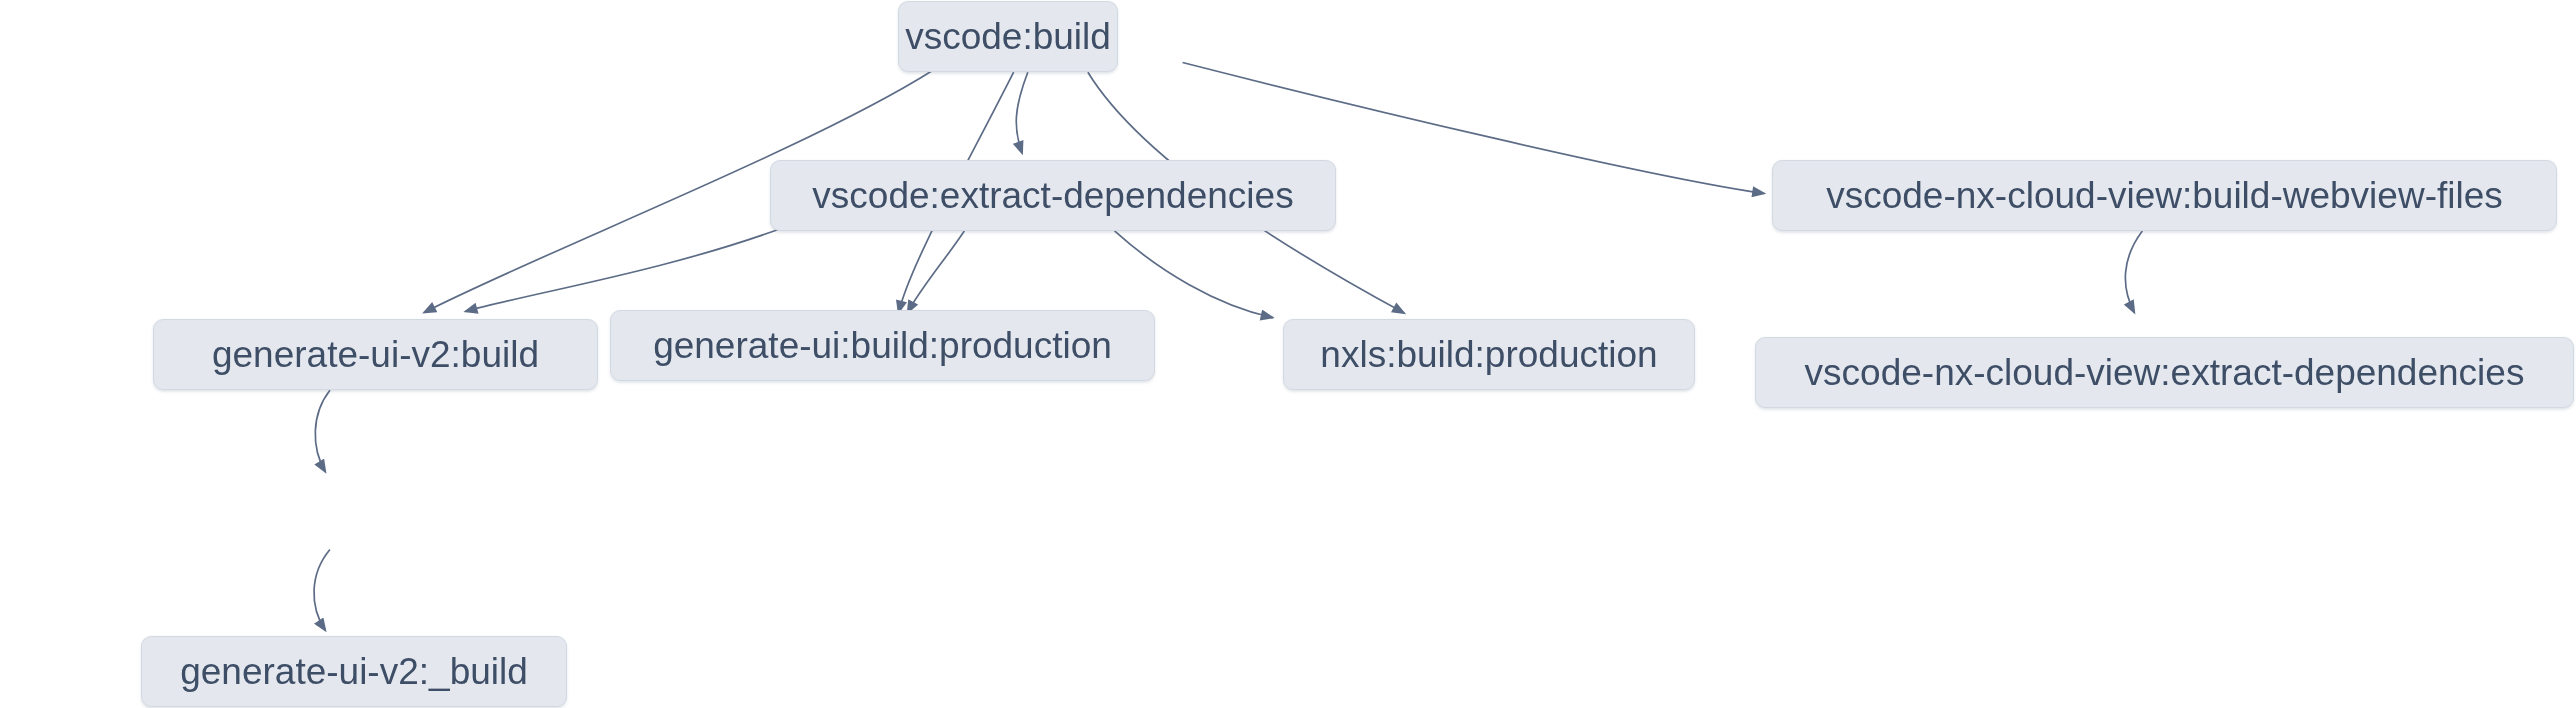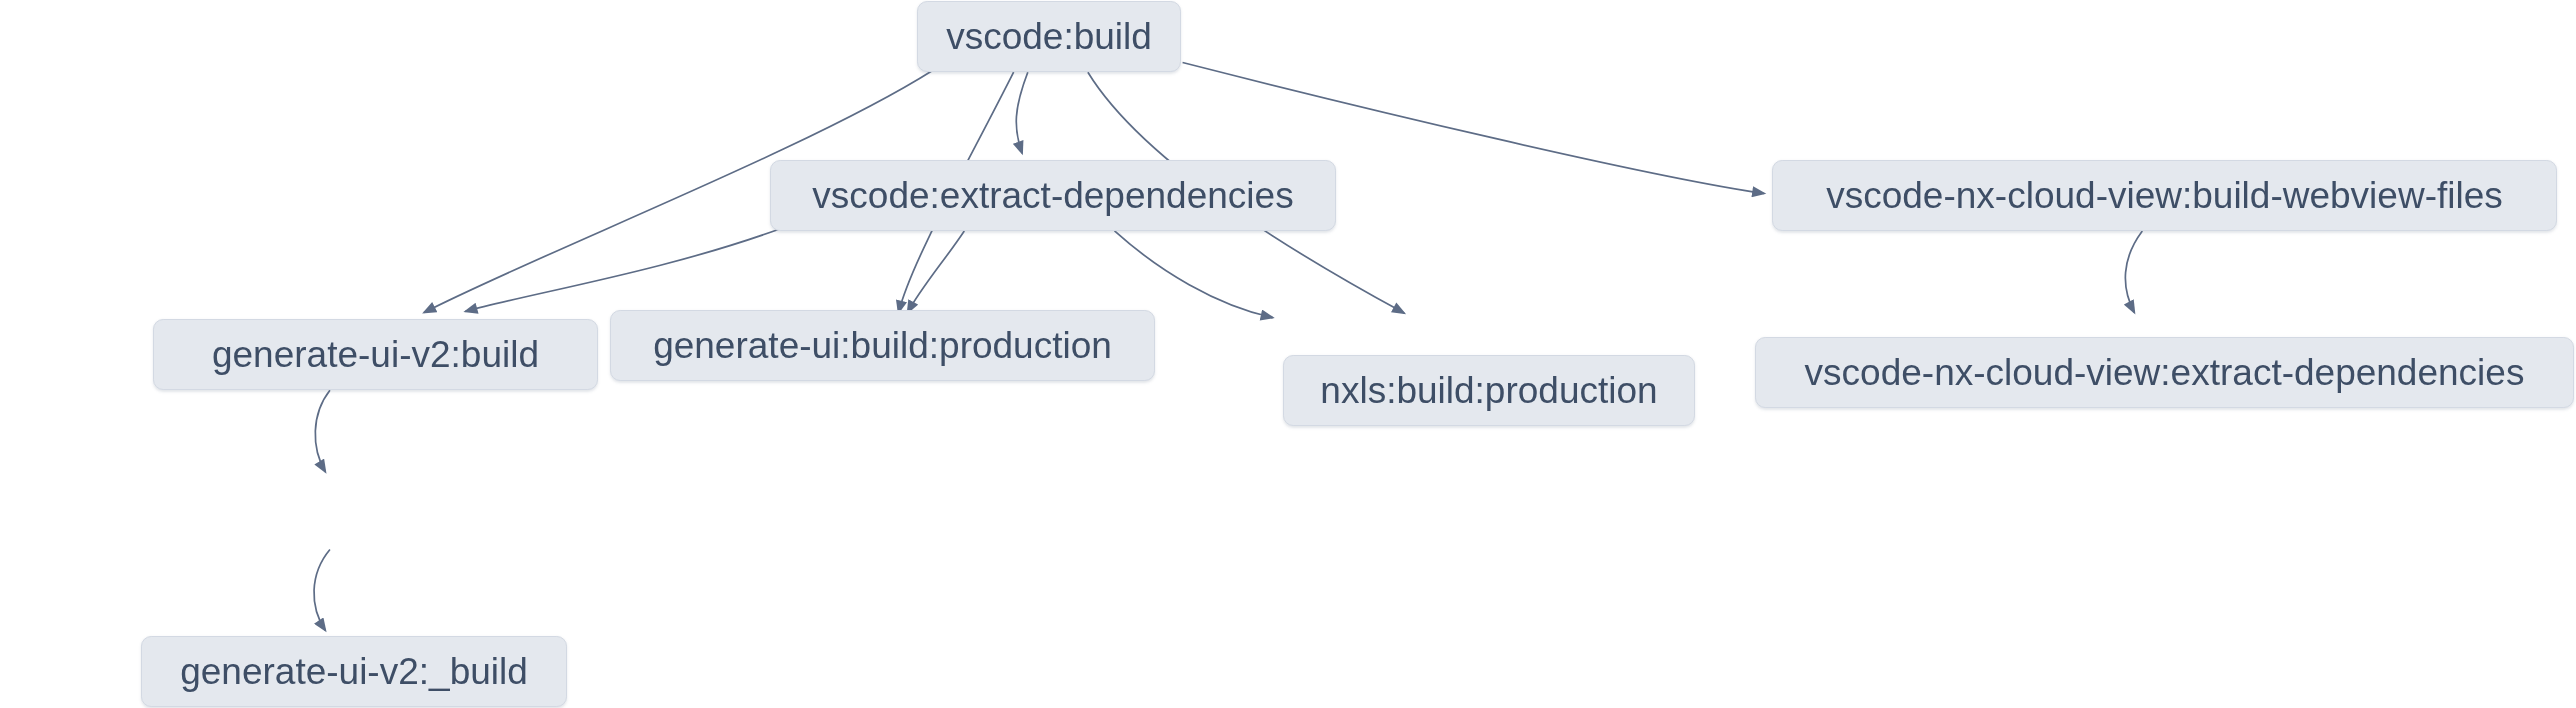--- a/index.html
+++ b/index.html
@@ -65,41 +65,41 @@
     <path class="edge" marker-end="url(#arrow)" d="M 1919 127 C 2025 300 2330 472 2477 552"></path>
     <path class="edge" marker-end="url(#arrow)" d="M 2086 110 C 2400 190 2900 310 3112 341"></path>
     <path class="edge" marker-end="url(#arrow)" d="M 1374 404 C 1170 478 945 515 821 549"></path>
     <path class="edge" marker-end="url(#arrow)" d="M 1701 407 C 1667 458 1624 508 1601 551"></path>
     <path class="edge" marker-end="url(#arrow)" d="M 1966 407 C 2045 478 2145 538 2245 560"></path>
     <path class="edge" marker-end="url(#arrow)" d="M 3779 407 C 3743 455 3741 506 3765 551"></path>
     <path class="edge" marker-end="url(#arrow)" d="M 582 688 C 549 730 549 790 574 832"></path>
     <path class="edge" marker-end="url(#arrow)" d="M 582 969 C 546 1012 546 1070 574 1112"></path>
   </svg>
 
-  <div class="node" style="left:917px; top:1.1px; width:264px; height:71px;">
+  <div class="node" style="left:898px; top:1.1px; width:220px; height:71px;">
     <span>vscode:build</span>
   </div>
 
   <div class="node" style="left:770px; top:160px; width:566px; height:71px;">
     <span>vscode:extract-dependencies</span>
   </div>
 
   <div class="node" style="left:1772px; top:160px; width:785px; height:71px;">
     <span>vscode-nx-cloud-view:build-webview-files</span>
   </div>
 
   <div class="node" style="left:153px; top:319px; width:445px; height:71px;">
     <span>generate-ui-v2:build</span>
   </div>
 
   <div class="node" style="left:610px; top:310px; width:545px; height:71px;">
     <span>generate-ui:build:production</span>
   </div>
 
-  <div class="node" style="left:1283px; top:319px; width:412px; height:71px;margin-top:36px;">
+  <div class="node" style="left:1283px; top:319px; width:412px; height:71px;">
     <span>nxls:build:production</span>
   </div>
 
   <div class="node" style="left:1755px; top:319px; width:819px; height:71px;margin-top:18px;">
     <span>vscode-nx-cloud-view:extract-dependencies</span>
   </div>
 
 
   <div class="node" style="left:141px; top:636px; width:426px; height:71px;">
     <span>generate-ui-v2:_build</span>

